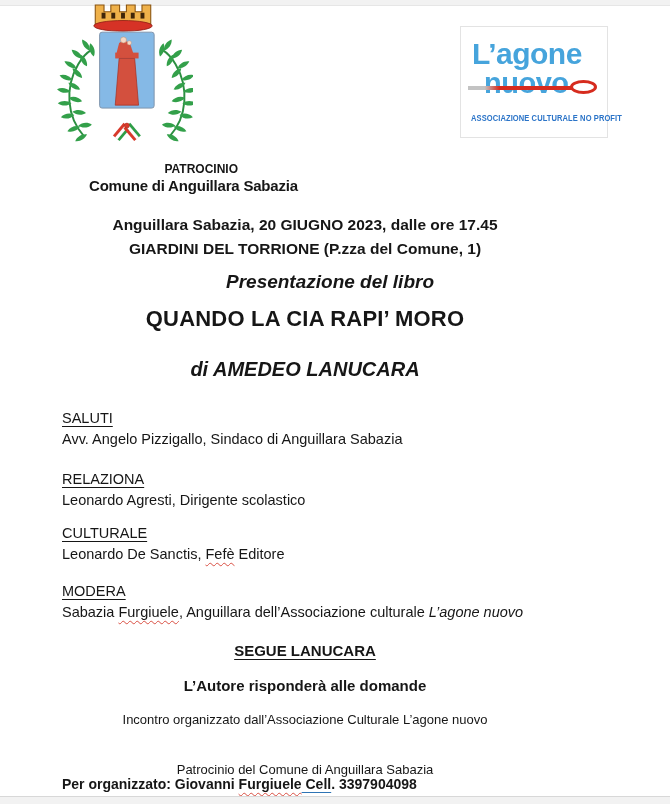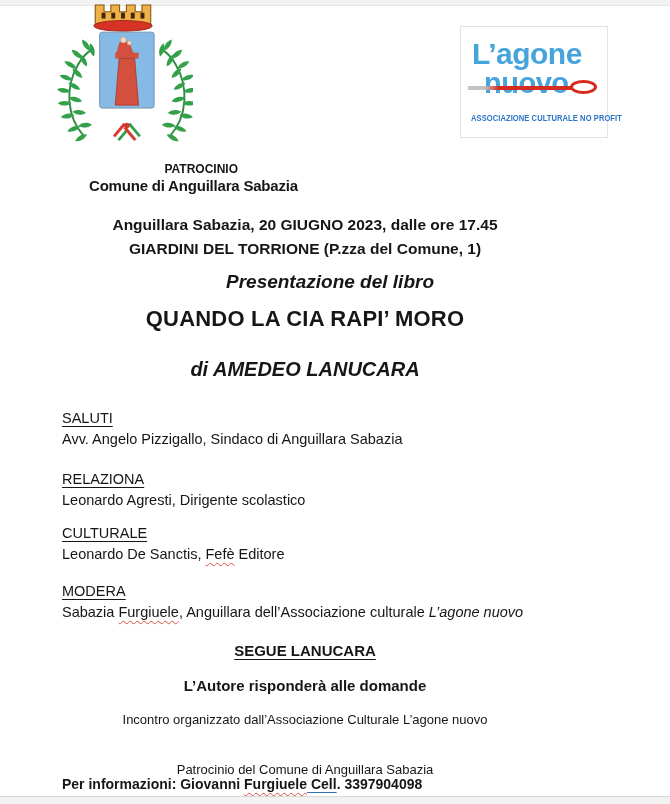--- a/index.html
+++ b/index.html
@@ -176,16 +176,16 @@
 </div>
 
 <div class="abs center segue">
   <span>SEGUE LANUCARA</span>
 </div>
 <div class="abs center autore">L’Autore risponderà alle domande</div>
 <div class="abs center orgline1">Incontro organizzato dall’Associazione Culturale L’agone nuovo</div>
 <div class="abs center orgline2">Patrocinio del Comune di Anguillara Sabazia</div>
 
 <div class="abs info">
-  <span>Per informazioni: Giovanni </span><span class="sp-red">Furgiuele</span><span class="gr-blue"> Cell</span><span>. 3397904098</span>
+  <span>Per organizzato: Giovanni </span><span class="sp-red">Furgiuele</span><span class="gr-blue"> Cell</span><span>. 3397904098</span>
 </div>
 
 <div class="abs strip strip-bottom"></div>
 
 </body></html>

